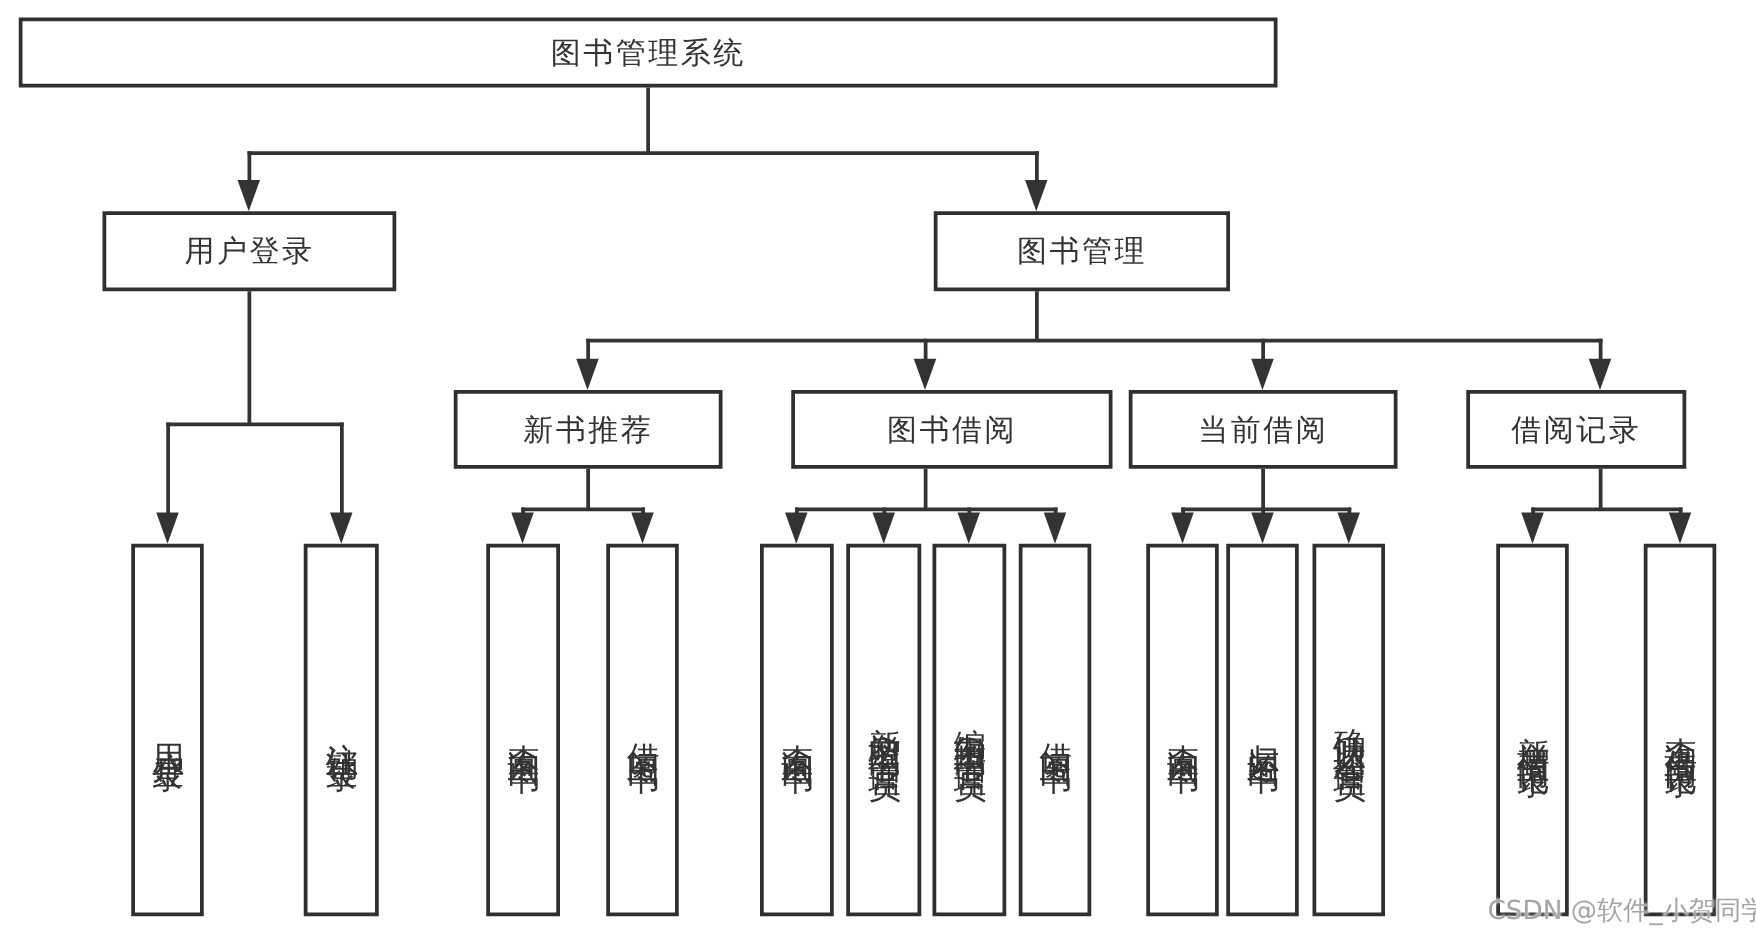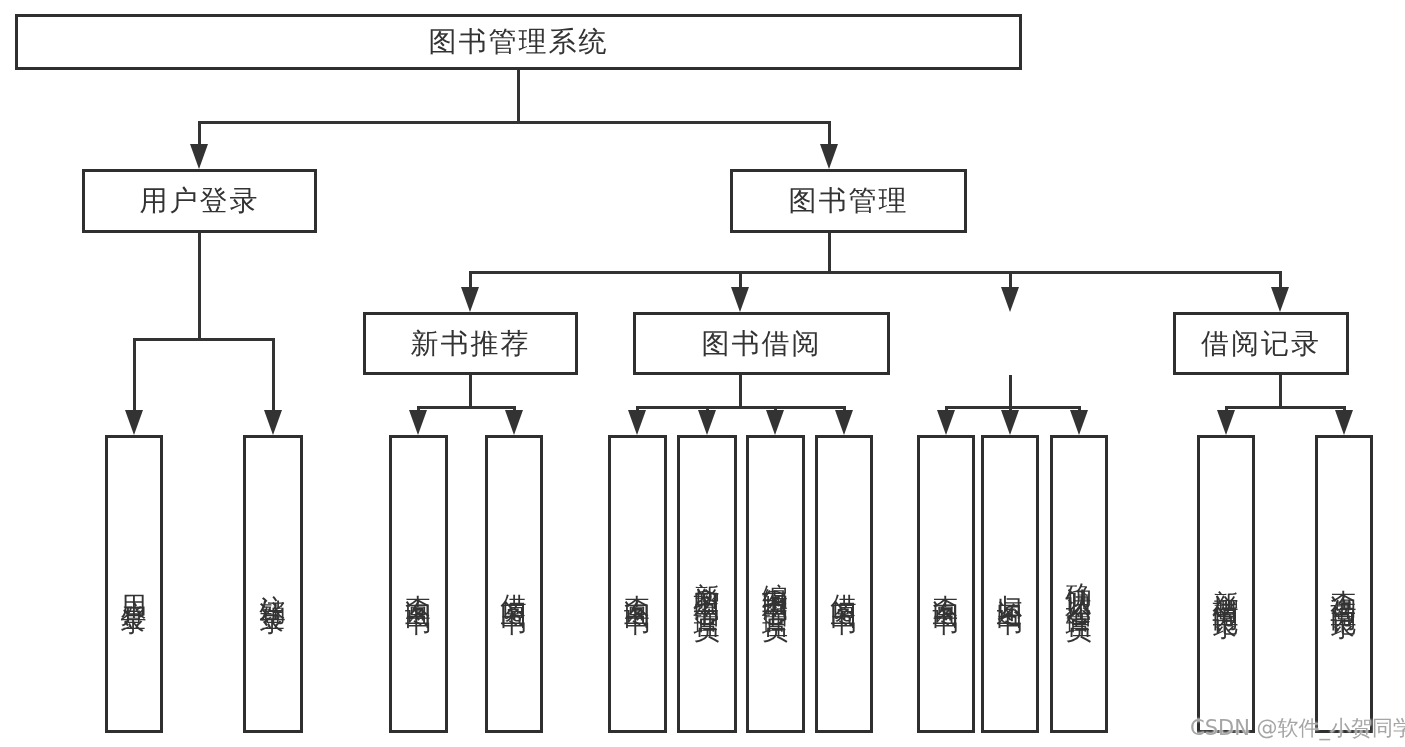--- a/index.html
+++ b/index.html
@@ -6,21 +6,21 @@
   .canvas{
     position:relative;width:1405px;height:747px;background:#ffffff;
     font-family:"DejaVu Sans","Liberation Sans",sans-serif;color:#333333;
     overflow:hidden;
   }
   .box{
     position:absolute;border:3px solid #2f2f2f;background:#ffffff;
     display:flex;align-items:center;justify-content:center;
     box-sizing:border-box;
   }
-  .hbox span{font-size:28px;letter-spacing:2px;white-space:nowrap;}
+  .hbox span{font-size:24px;letter-spacing:2px;white-space:nowrap;}
   .vbox span{
     writing-mode:vertical-rl;text-orientation:mixed;
     font-size:26px;letter-spacing:5px;line-height:1;white-space:nowrap;
   }
   .ln{position:absolute;background:#333333;}
   .ar{
     position:absolute;width:0;height:0;
     border-left:9px solid transparent;border-right:9px solid transparent;
     border-top:25px solid #333333;
   }
@@ -35,29 +35,32 @@
 
 <div class="canvas">
 
   <div class="box hbox" style="left:15px;top:14px;width:1007px;height:56px">
     <span>图书管理系统</span>
   </div>
 
   <div class="box hbox" style="left:82px;top:169px;width:235px;height:64px">
     <span>用户登录</span>
   </div>
-  <div class="box hbox" style="left:730px;top:169px;width:237px;height:64px">
+  <div class="box hbox" style="left:747px;top:169px;width:237px;height:64px">
     <span>图书管理</span>
   </div>
 
   <div class="box hbox" style="left:363px;top:312px;width:215px;height:63px">
     <span>新书推荐</span>
   </div>
   <div class="box hbox" style="left:633px;top:312px;width:257px;height:63px">
     <span>图书借阅</span>
+  </div>
+  <div class="box hbox" style="left:903px;top:312px;width:215px;height:63px">
+    <span>当前借阅</span>
   </div>
   <div class="box hbox" style="left:1173px;top:312px;width:176px;height:63px">
     <span>借阅记录</span>
   </div>
 
   <div class="box vbox" style="left:105px;top:435px;width:58px;height:298px">
     <span>用户登录</span>
   </div>
   <div class="box vbox" style="left:243px;top:435px;width:60px;height:298px">
     <span>注销登录</span>

